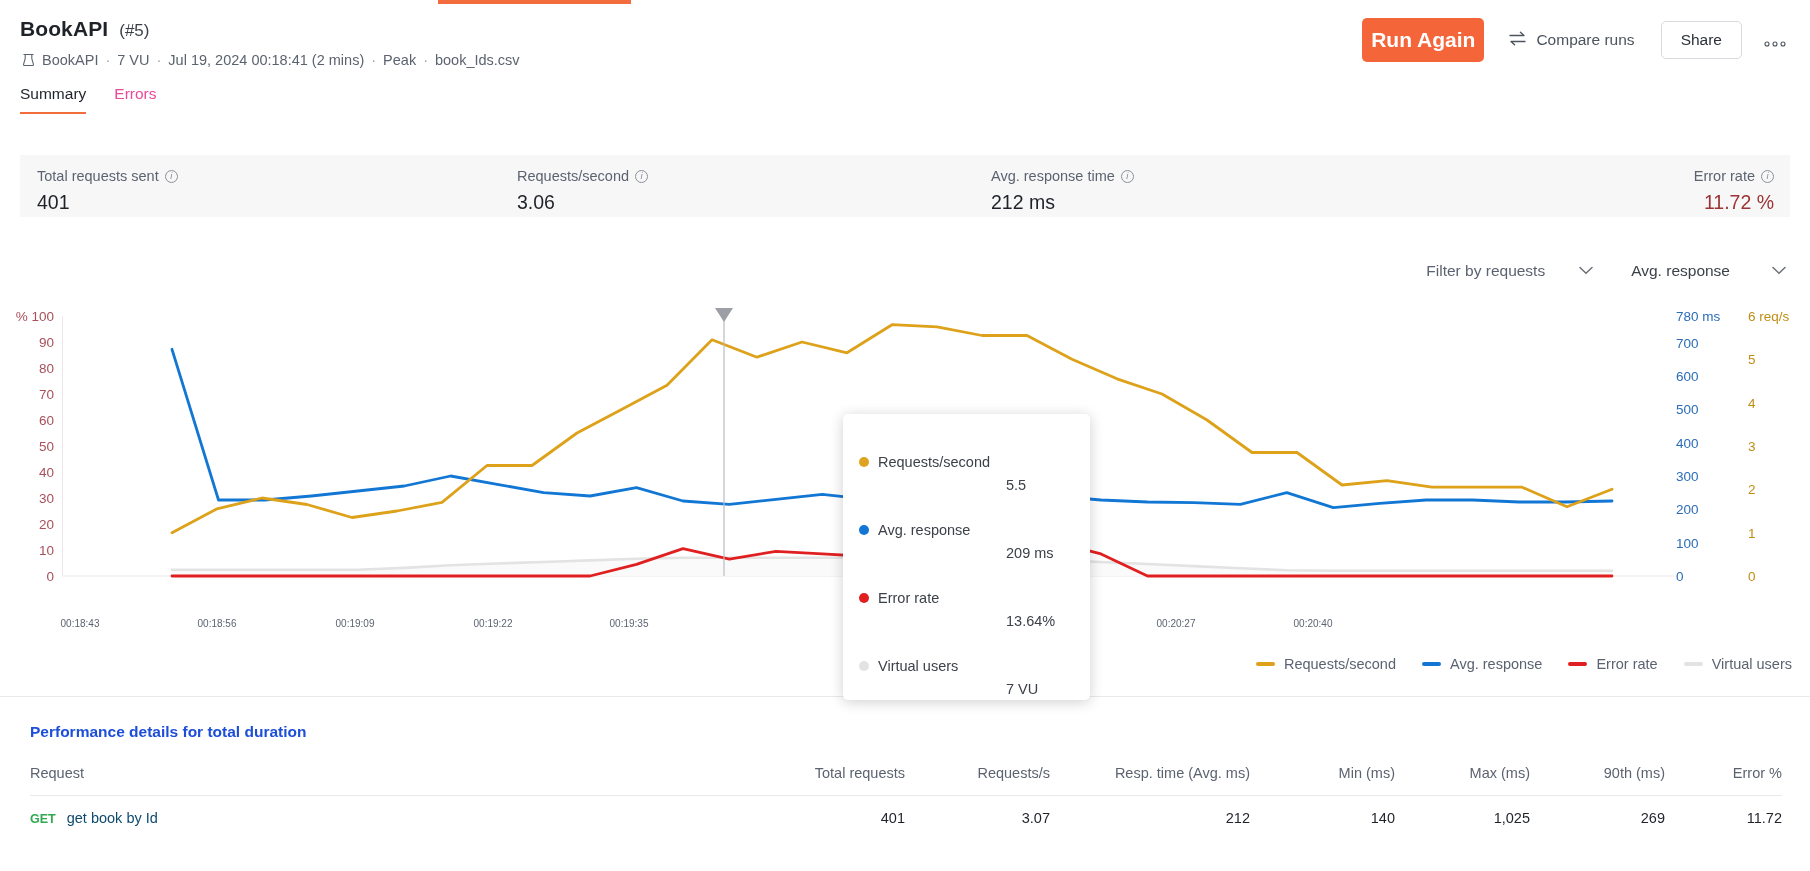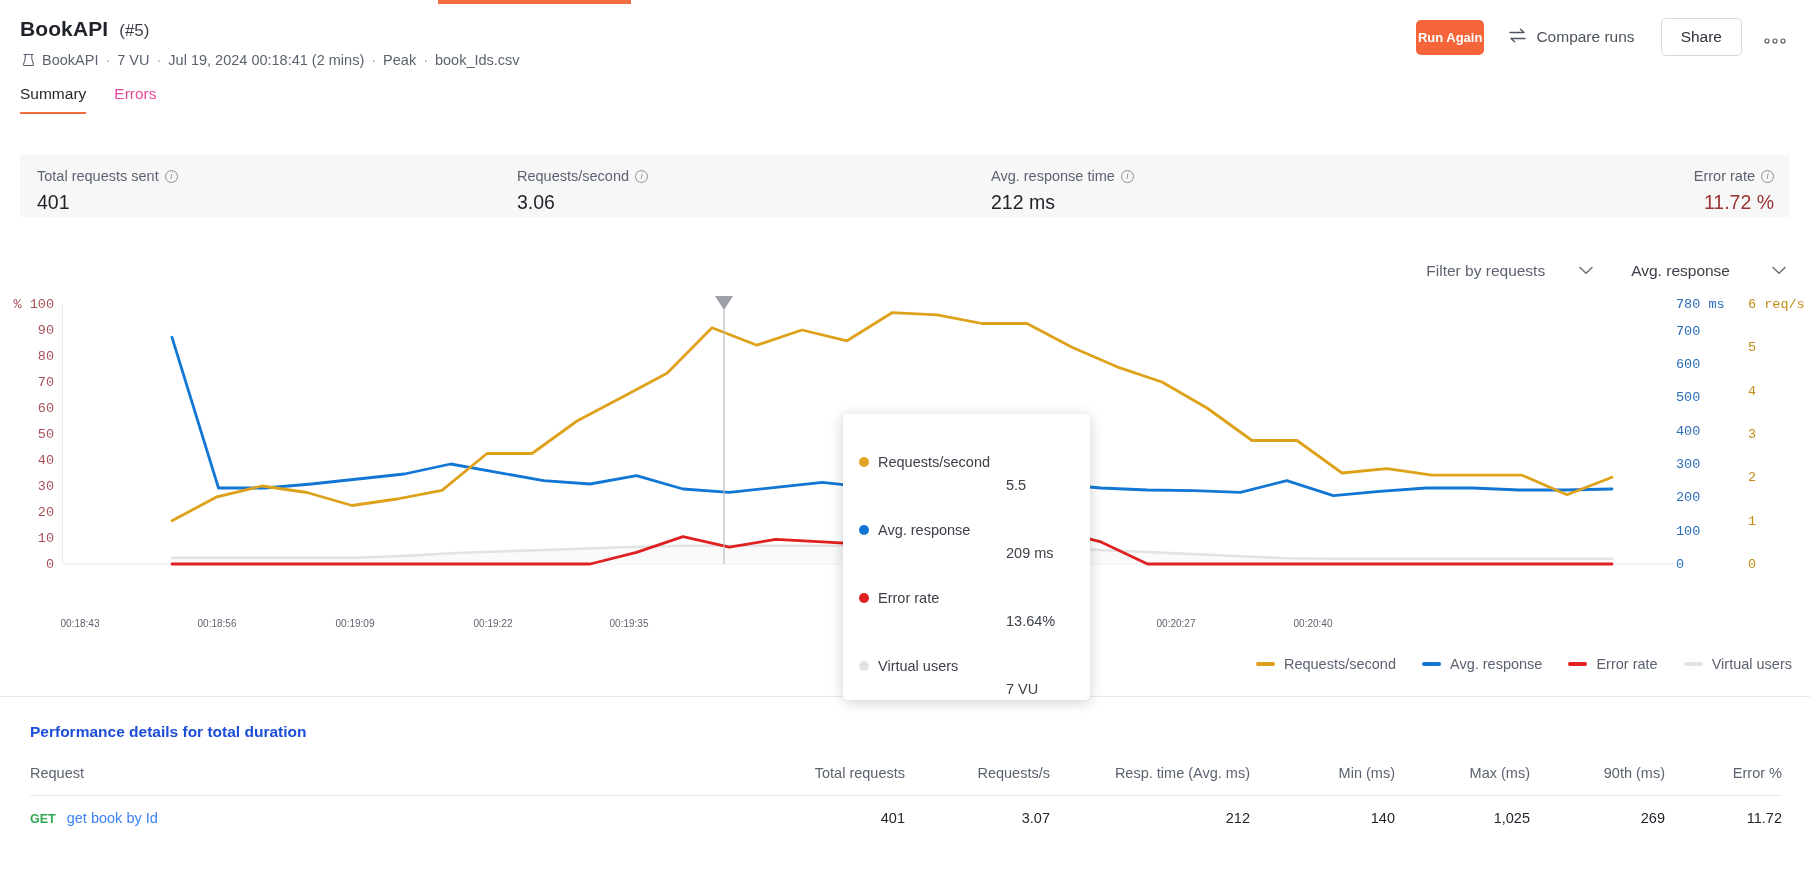--- a/index.html
+++ b/index.html
@@ -38,22 +38,22 @@
     font-size: 15.5px;
   }
   .tab { padding-bottom: 9px; color: #ec4899; cursor: pointer; }
   .tab.active { color: #1f2329; border-bottom: 2.5px solid #f26c3d; }
 
   .header-actions {
     position: absolute; top: 18px; right: 20px;
     display: flex; align-items: center; gap: 0;
   }
   .btn-run {
-    background: #f4663a; color: #fff; font-size: 13px; font-weight: bold;
-    border: none; border-radius: 5px; padding: 10px 2px; cursor: pointer;
+    background: #f4663a; color: #fff; font-size: 21px; font-weight: bold;
+    border: none; border-radius: 5px; padding: 10px 9px; cursor: pointer;
   }
   .btn-compare {
     display: flex; align-items: center; gap: 9px;
     color: #4d545e; font-size: 15.5px; background: none; border: none;
     margin-left: 24px; cursor: pointer;
   }
   .btn-share {
     border: 1px solid #d7dadf; border-radius: 5px; background: #fff;
     font-size: 15.5px; color: #2c3138; padding: 9px 19px; margin-left: 26px;
     cursor: pointer;
@@ -94,21 +94,21 @@
     display: flex; align-items: center; gap: 0;
   }
   .select {
     display: flex; align-items: center; gap: 34px;
     font-size: 15.5px; color: #5c6370; cursor: pointer; padding: 4px 2px;
   }
   .select.second { margin-left: 34px; color: #3c4149; gap: 42px; }
   .chev { font-size: 11px; color: #6b7179; }
 
   
-  .chart-wrap { position: absolute; top: 292px; left: 0; width: 1810px; height: 320px; font-family: Liberation Mono, monospace; }
+  .chart-wrap { position: absolute; top: 304px; left: 0; width: 1810px; height: 320px; }
   .axis-left {
     position: absolute; left: 0; top: 0; width: 62px; height: 308px;
     color: #a8505a; font-size: 13.5px; text-align: right;
   }
   .axis-left .tk { position: absolute; right: 8px; transform: translateY(-50%); }
 
   .axis-right-ms {
     position: absolute; left: 1676px; top: 0; width: 58px; height: 308px;
     color: #2b6cb8; font-size: 13.5px;
   }
@@ -166,21 +166,21 @@
     text-align: right; padding: 0 0 14px 0; white-space: nowrap;
   }
   table.perf th.first { text-align: left; }
   table.perf td {
     font-size: 14.5px; color: #1f2329; text-align: right;
     padding: 14px 0 14px 0; white-space: nowrap;
   }
   table.perf td.first { text-align: left; }
   table.perf thead tr { border-bottom: 1px solid #e8e9eb; }
   .verb { color: #2fa84f; font-size: 12.5px; font-weight: bold; margin-right: 7px; }
-  .req-name { color: #3b82f6; }
+  .req-name { color: #0c4a6e; }
 </style>
 </head>
 <body>
 
 <div class="page">
 
   <div class="top-accent"></div>
 
   <div class="header">
     <div class="title-row">

